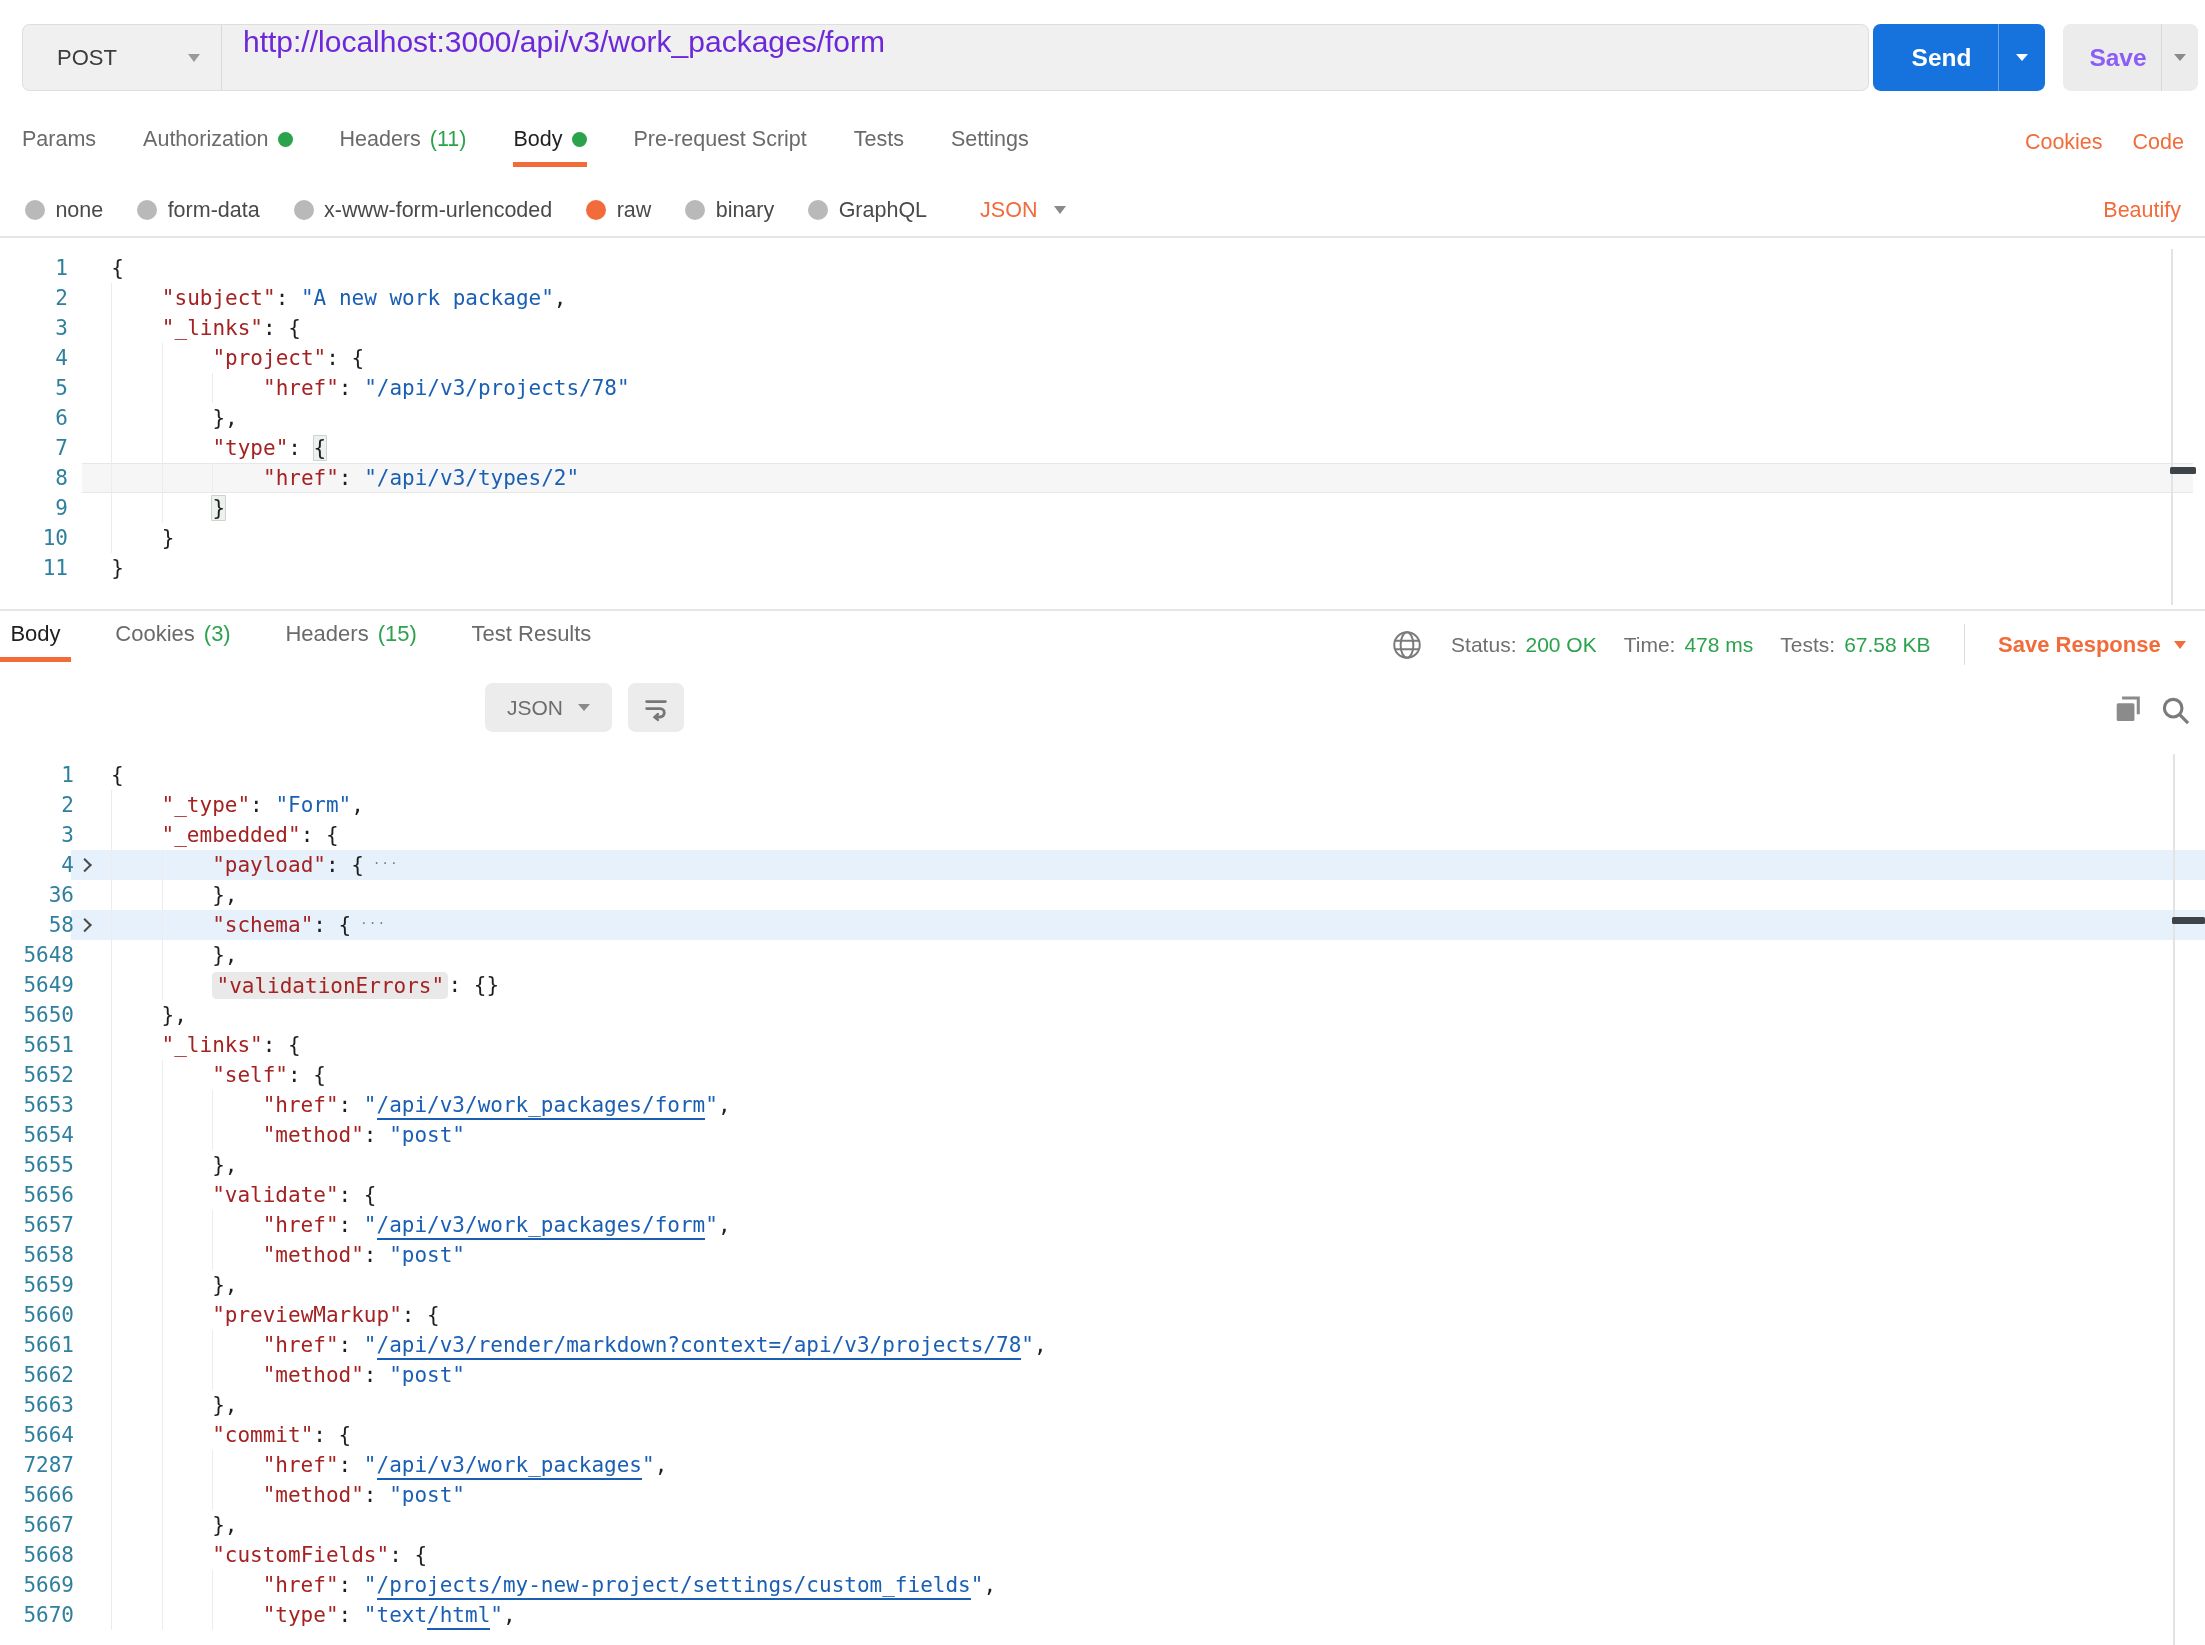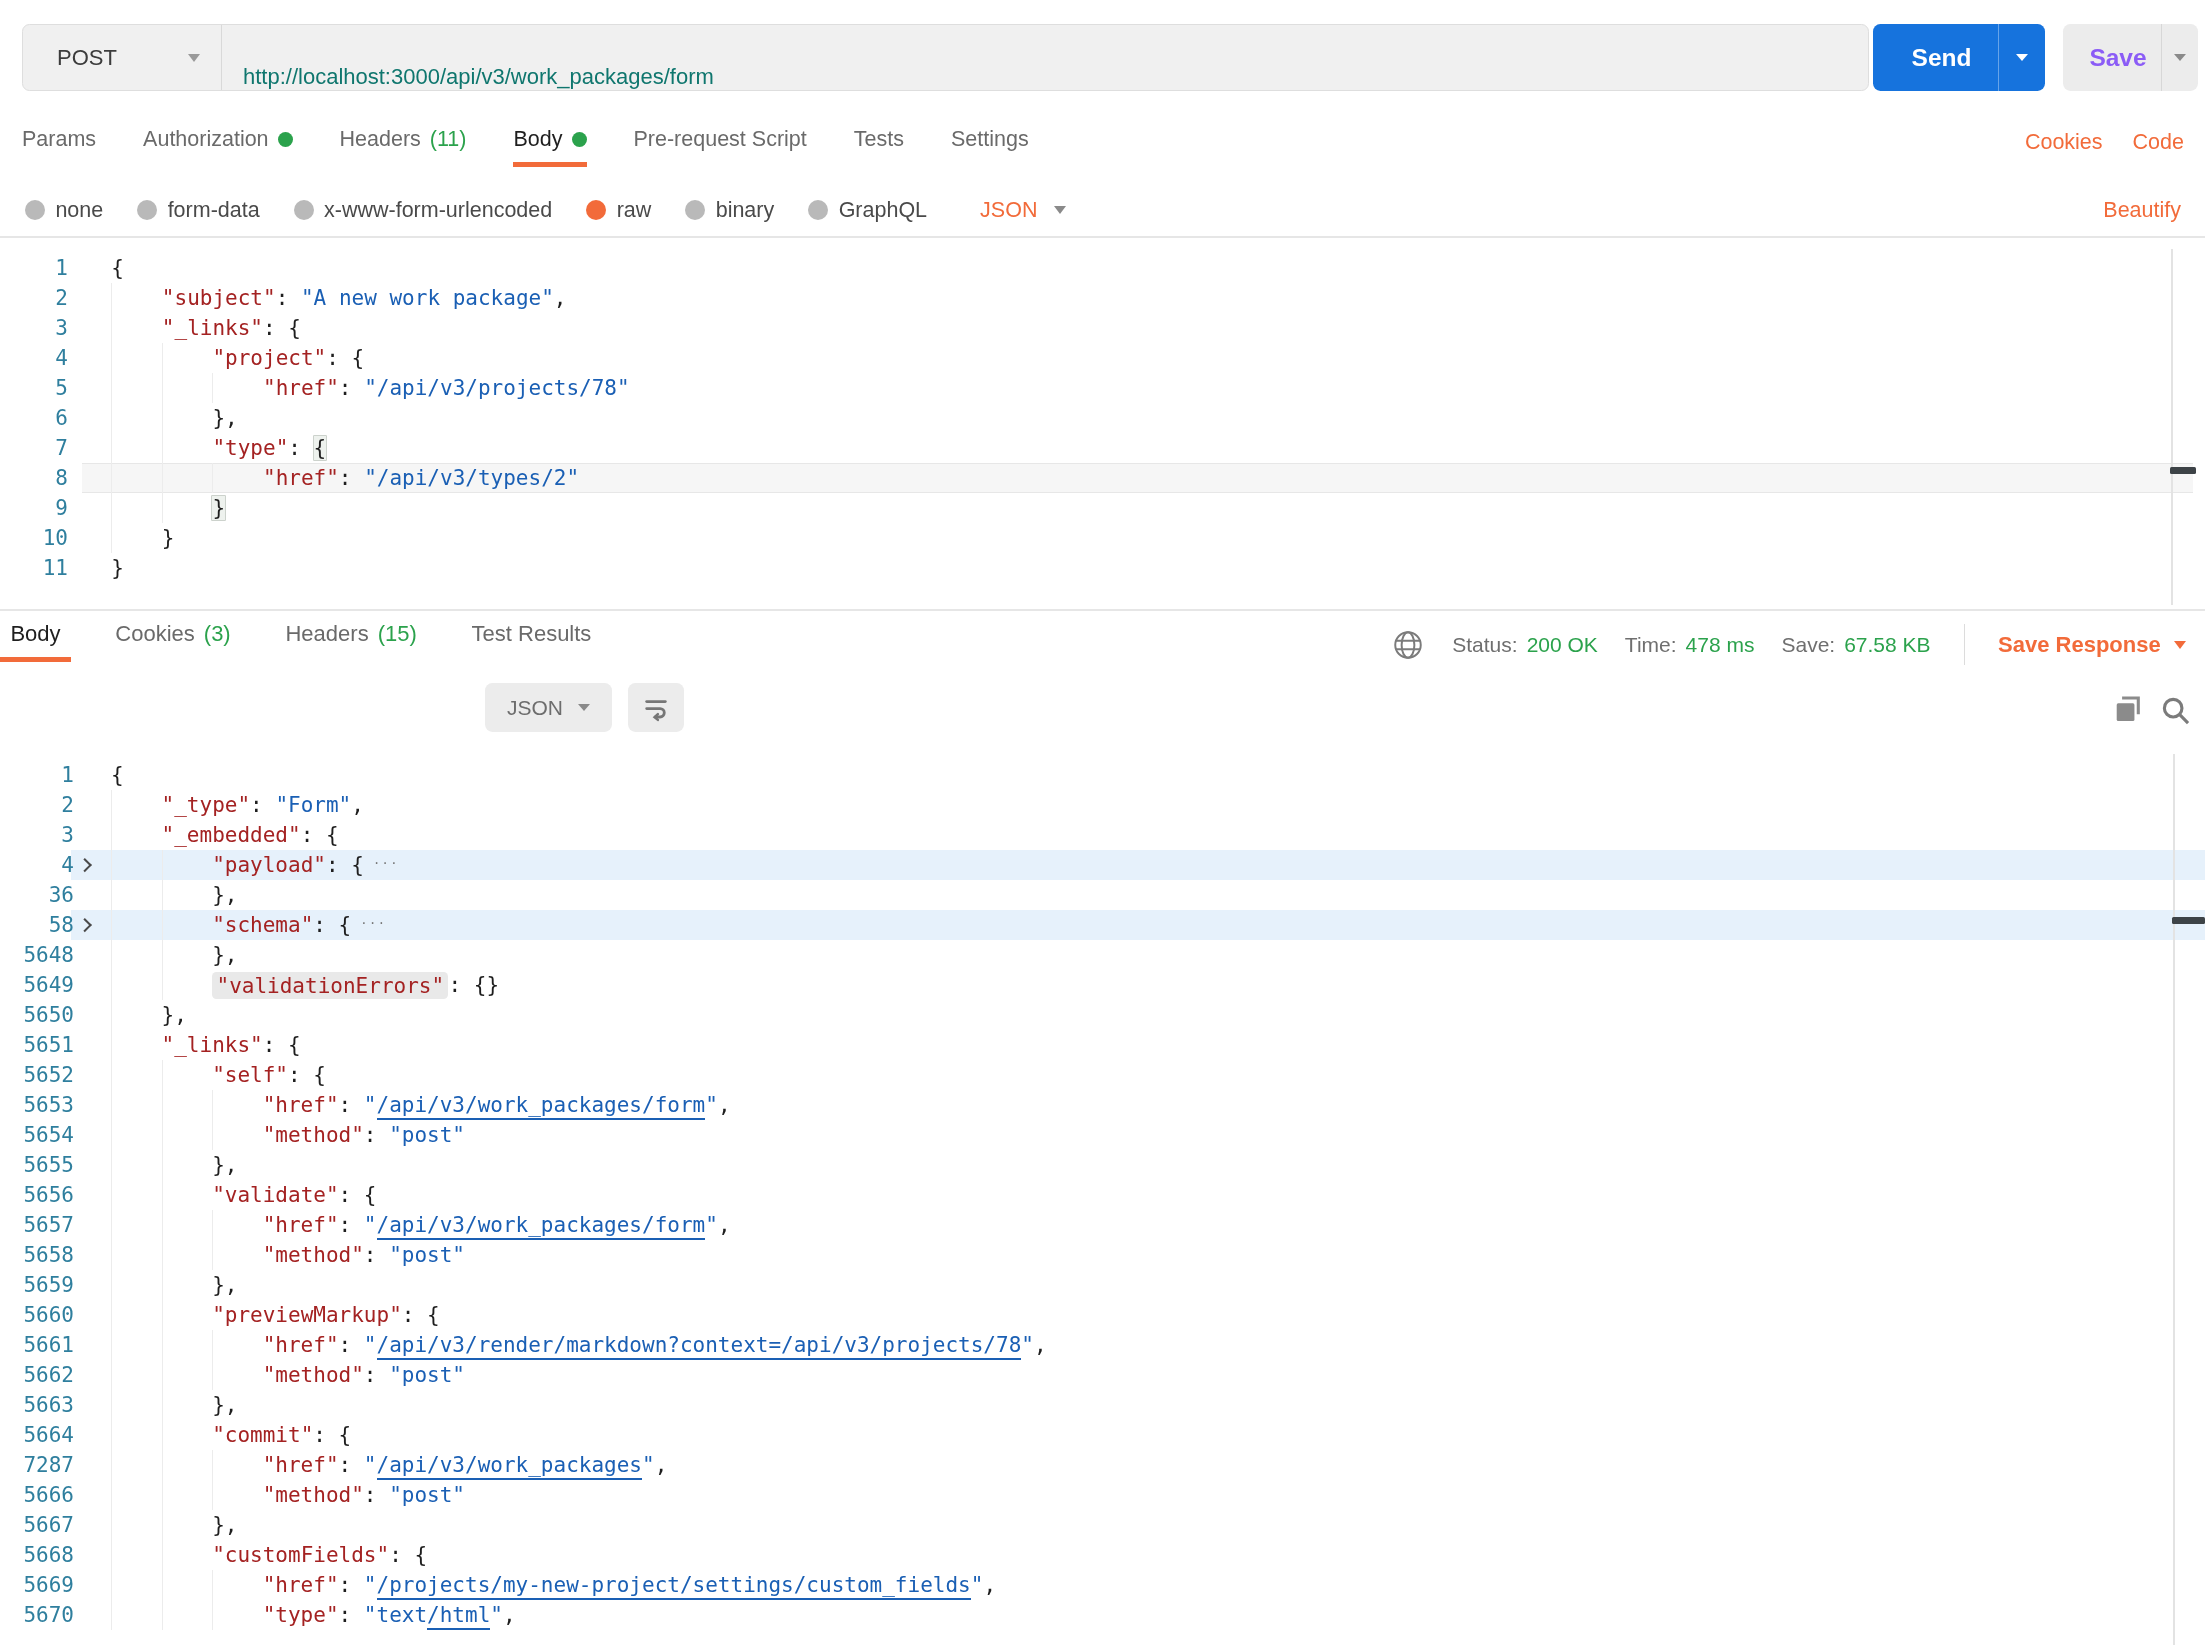--- a/index.html
+++ b/index.html
@@ -10,21 +10,21 @@
     --foldhl:#E6F1FB; --guide:#ECECEC; --lh:30px;
   }
   .app{position:relative;width:2205px;height:1645px;background:#fff;overflow:hidden;
        font-family:"Liberation Sans",sans-serif;color:#3f3f3f;}
 
   
   .urlfield{position:absolute;left:22px;top:24px;width:1847px;height:67px;background:#f0f0f0;
             border:1.5px solid #dedede;border-radius:7.4px;display:flex;overflow:hidden;}
   .method{width:199px;border-right:1.5px solid #d9d9d9;display:flex;align-items:center;
           justify-content:space-between;padding:0 21px 0 34px;font-size:22px;color:#3c3c3c;cursor:pointer;}
-  .url{flex:1;display:flex;align-items:flex-end;padding-left:21px;font-size:22px;color:#0f766e;}
+  .url{flex:1;display:flex;align-items:flex-start;padding-left:21px;font-size:30px;color:#6d28d9;}
   .car{width:0;height:0;border-left:6.7px solid transparent;border-right:6.7px solid transparent;
        border-top:8.2px solid #9a9a9a;display:inline-block;}
   .btn{position:absolute;top:24px;height:67px;border-radius:7.4px;display:flex;overflow:hidden;padding-left:12px;}
   .send{left:1873px;width:172px;background:var(--blue);color:#fff;}
   .send .main{flex:1;display:flex;align-items:center;justify-content:center;font-size:24.5px;font-weight:bold;}
   .send .caretbox{width:47px;display:flex;align-items:center;justify-content:center;border-left:1.5px solid rgba(255,255,255,.35);}
   .send .car{border-top-color:#fff;border-left-width:6px;border-right-width:6px;border-top-width:7.4px;}
   .save{left:2063px;width:135px;background:#ececec;color:#8b5cf6;}
   .save .main{flex:1;display:flex;align-items:center;justify-content:center;font-size:24.5px;font-weight:bold;}
   .save .caretbox{width:37px;display:flex;align-items:center;justify-content:center;border-left:1.5px solid #d7d7d7;}
@@ -303,21 +303,21 @@
     </svg>
     <span class="stat">
       <span class="lab">Status:</span>
       <span class="val">200 OK</span>
     </span>
     <span class="stat">
       <span class="lab">Time:</span>
       <span class="val">478 ms</span>
     </span>
     <span class="stat">
-      <span class="lab">Save:</span>
+      <span class="lab">Tests:</span>
       <span class="val">67.58 KB</span>
     </span>
     <span class="vsep"></span>
     <span class="save-resp">
       <span>Save Response</span>
       <span class="car"></span>
     </span>
   </div>
 
   <div class="pill jsonpill">

